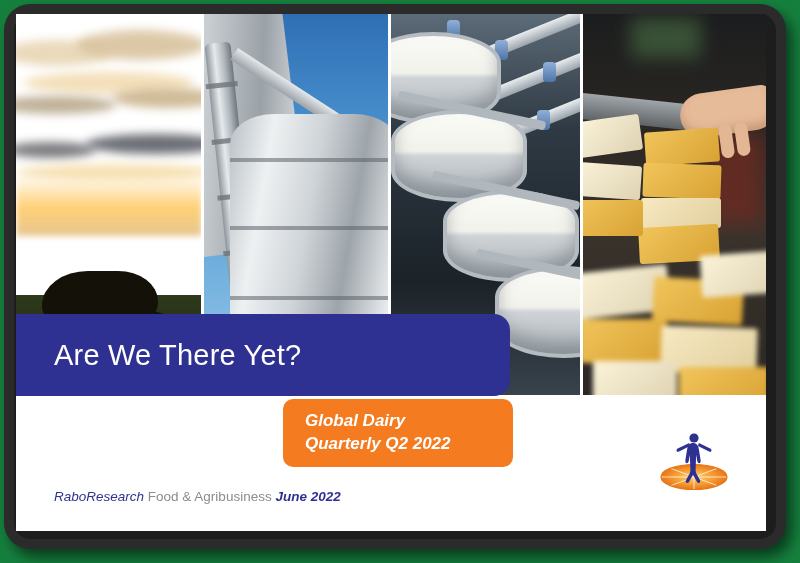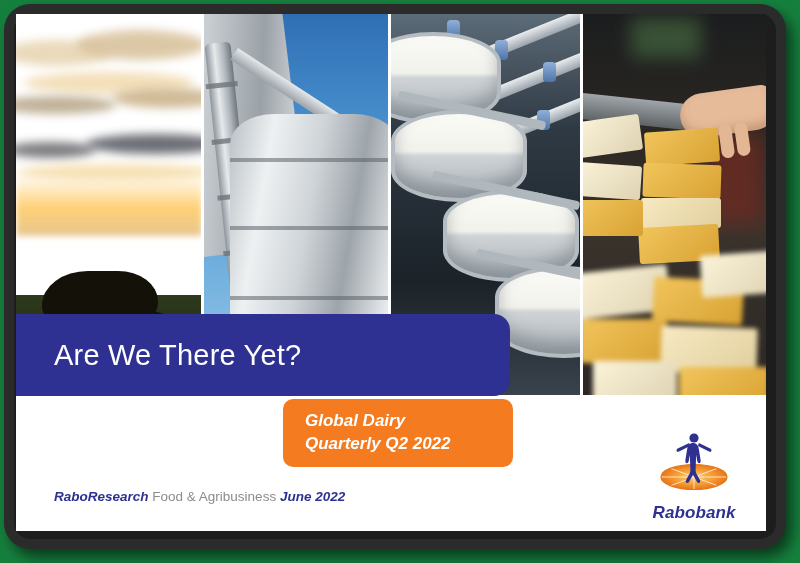--- a/index.html
+++ b/index.html
@@ -271,21 +271,21 @@
     width:750px; height:64px;
     background:#ffffff;
   }
   .footer-text {
     position:absolute;
     left:38px; top:22px;
     font-size:13.5px;
     white-space:nowrap;
   }
   .footer-text .brand {
-    color:#2e3192; font-weight:bold; font-style:italic;
+    color:#2e3192; font-weight:normal; font-style:italic;
   }
   .footer-text .dept {
     color:#8c8c8c; font-weight:400;
   }
   .footer-text .date {
     color:#2e3192; font-weight:bold; font-style:italic;
   }
 
   
   .logo {
@@ -448,18 +448,17 @@
           </g>
           <ellipse cx="54" cy="48" rx="33" ry="12.5" fill="none" stroke="#e07a14" stroke-width="1.2"></ellipse>
 
           <g fill="#2e3192">
             <circle cx="54" cy="9" r="4.6"></circle>
             <path d="M54 14 q4.5 1 5 7 l1.6 10 q.4 3 -1.4 3.2 q-1.6 .2 -2 -2.4 l-1 -6 l-.6 14.5 q-.2 2.4 1 4.6 l3.4 6.2 q1 1.9 -.6 2.7 q-1.5 .8 -2.5 -1 l-3.9 -7 l-3.9 7 q-1 1.8 -2.5 1 q-1.6 -.8 -.6 -2.7 l3.4 -6.2 q1.2 -2.2 1 -4.6 l-.6 -14.5 l-1 6 q-.4 2.6 -2 2.4 q-1.8 -.2 -1.4 -3.2 l1.6 -10 q.5 -6 5 -7 z"></path>
             <path d="M50 17 l-11 5.5 q-1.8 .9 -2.4 -.5 q-.6 -1.5 1.2 -2.4 l11.4 -5.6 z"></path>
             <path d="M58 17 l11 5.5 q1.8 .9 2.4 -.5 q.6 -1.5 -1.2 -2.4 l-11.4 -5.6 z"></path>
           </g>
         </svg>
-        <div class="logo-word">Rabobank</div>
       </div>
     </div>
 
   </div>
 </div>
 
 </body></html>

